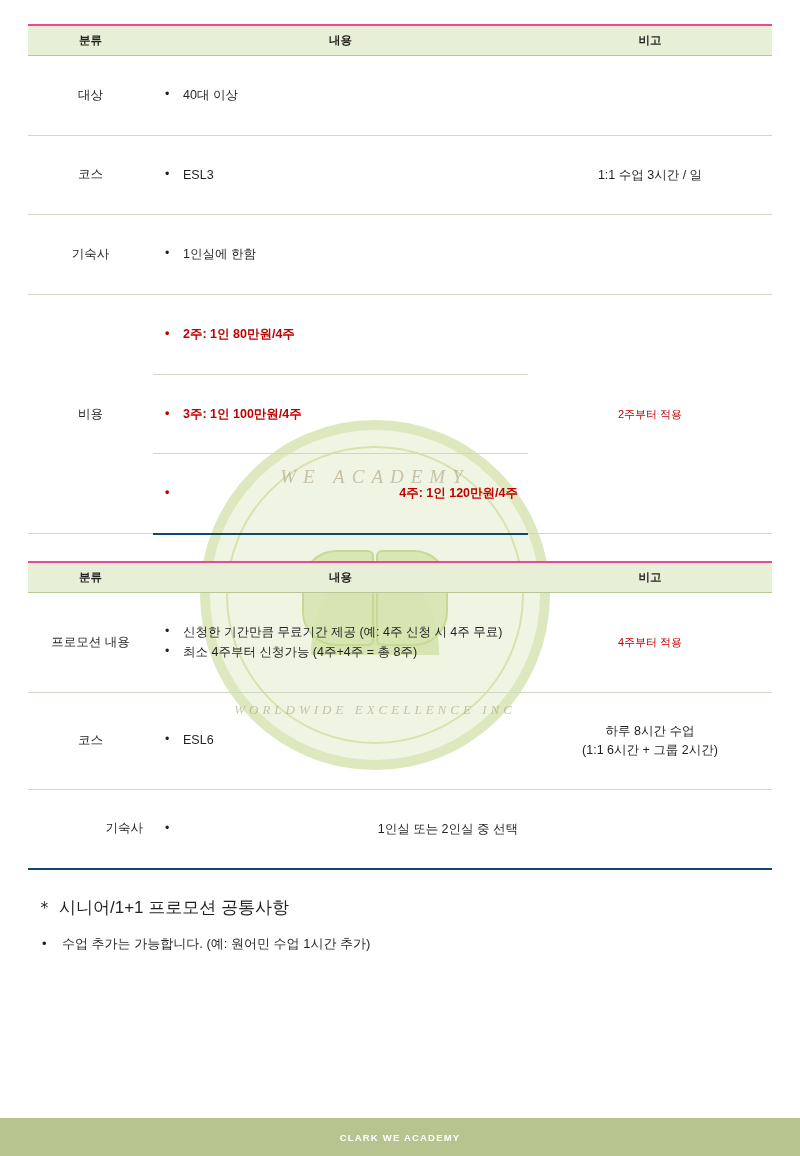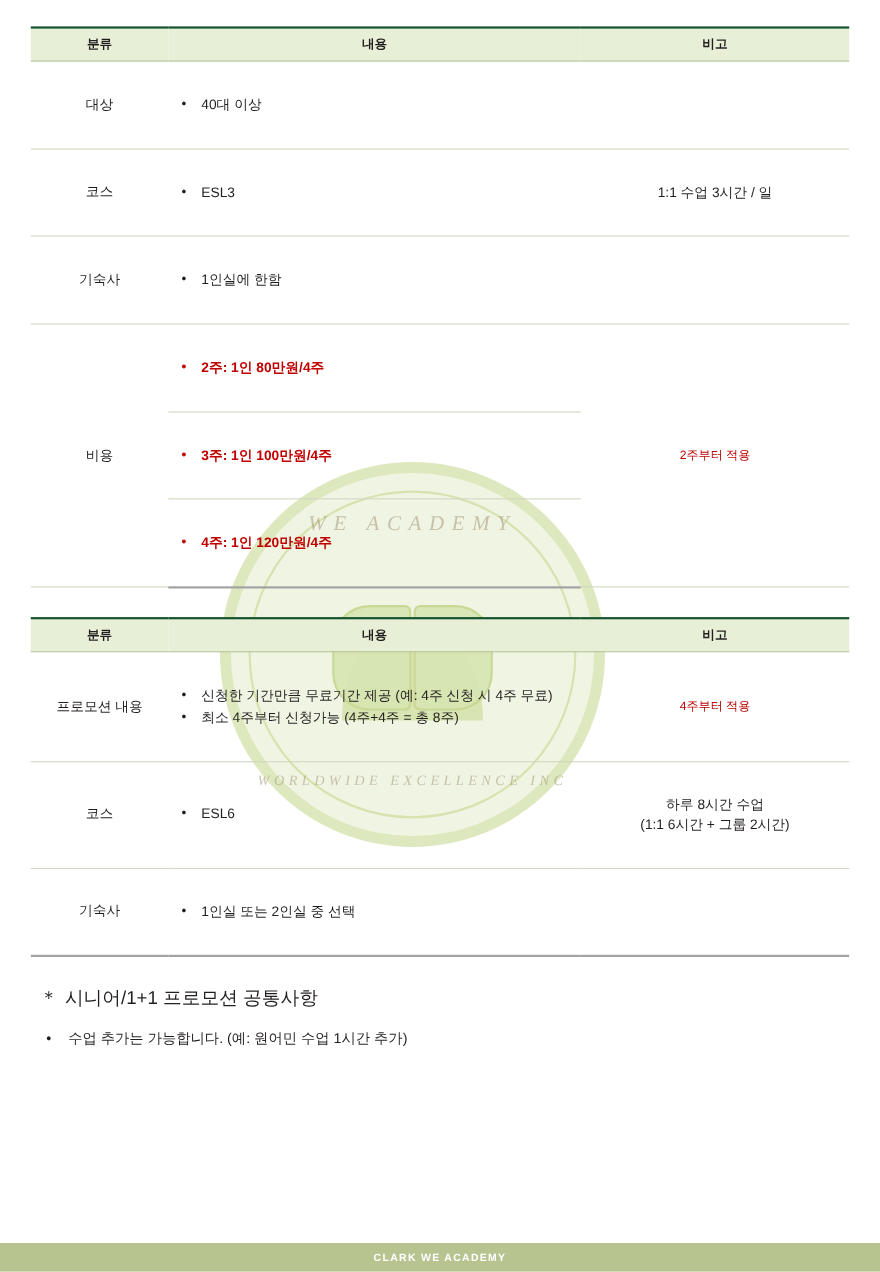--- a/index.html
+++ b/index.html
@@ -109,36 +109,37 @@
   }
 
   table.promo {
     width: 744px;
     border-collapse: collapse;
     margin: 0 0 26px 0;
     table-layout: fixed;
   }
   table.promo th {
     background: #e7efd7;
-    border-top: 2px solid #14532d;
+    border-top: 2px solid #ec4899;
     border-bottom: 1px solid #b7c79a;
     font-size: 11.5px;
     font-weight: bold;
     padding: 7px 18px;
     color: #231f20;
   }
   table.promo td {
     border-bottom: 1px solid #cfd8c0;
     font-size: 12.5px;
     padding: 29px 10px;
     vertical-align: middle;
     color: #231f20;
   }
   table.promo tr.last-row td {
-    border-bottom: 2px solid #a3a3a3;
+    border-bottom: 2px solid #0c4a6e;
+    text-align: right;
   }
   .col-cat { width: 125px; text-align: center; }
   .col-desc { width: 375px; text-align: left; }
   .col-note { width: 244px; text-align: center; }
 
   td.cat { text-align: center; font-size: 13px; }
   td.desc { text-align: left; }
   td.note { text-align: center; font-size: 12.5px; line-height: 1.5; }
   td.note.red { color: #c00000; font-size: 11px; }
 
@@ -188,21 +189,21 @@
     position: absolute;
     left: 4px;
     top: 0;
   }
 
   .footer {
     position: absolute;
     left: 0;
     bottom: 0;
     width: 800px;
-    height: 26px;
+    height: 38px;
     background: #b7c48f;
     color: #ffffff;
     font-size: 9.5px;
     font-weight: bold;
     letter-spacing: 1.2px;
     display: flex;
     align-items: center;
     justify-content: center;
     z-index: 3;
   }

